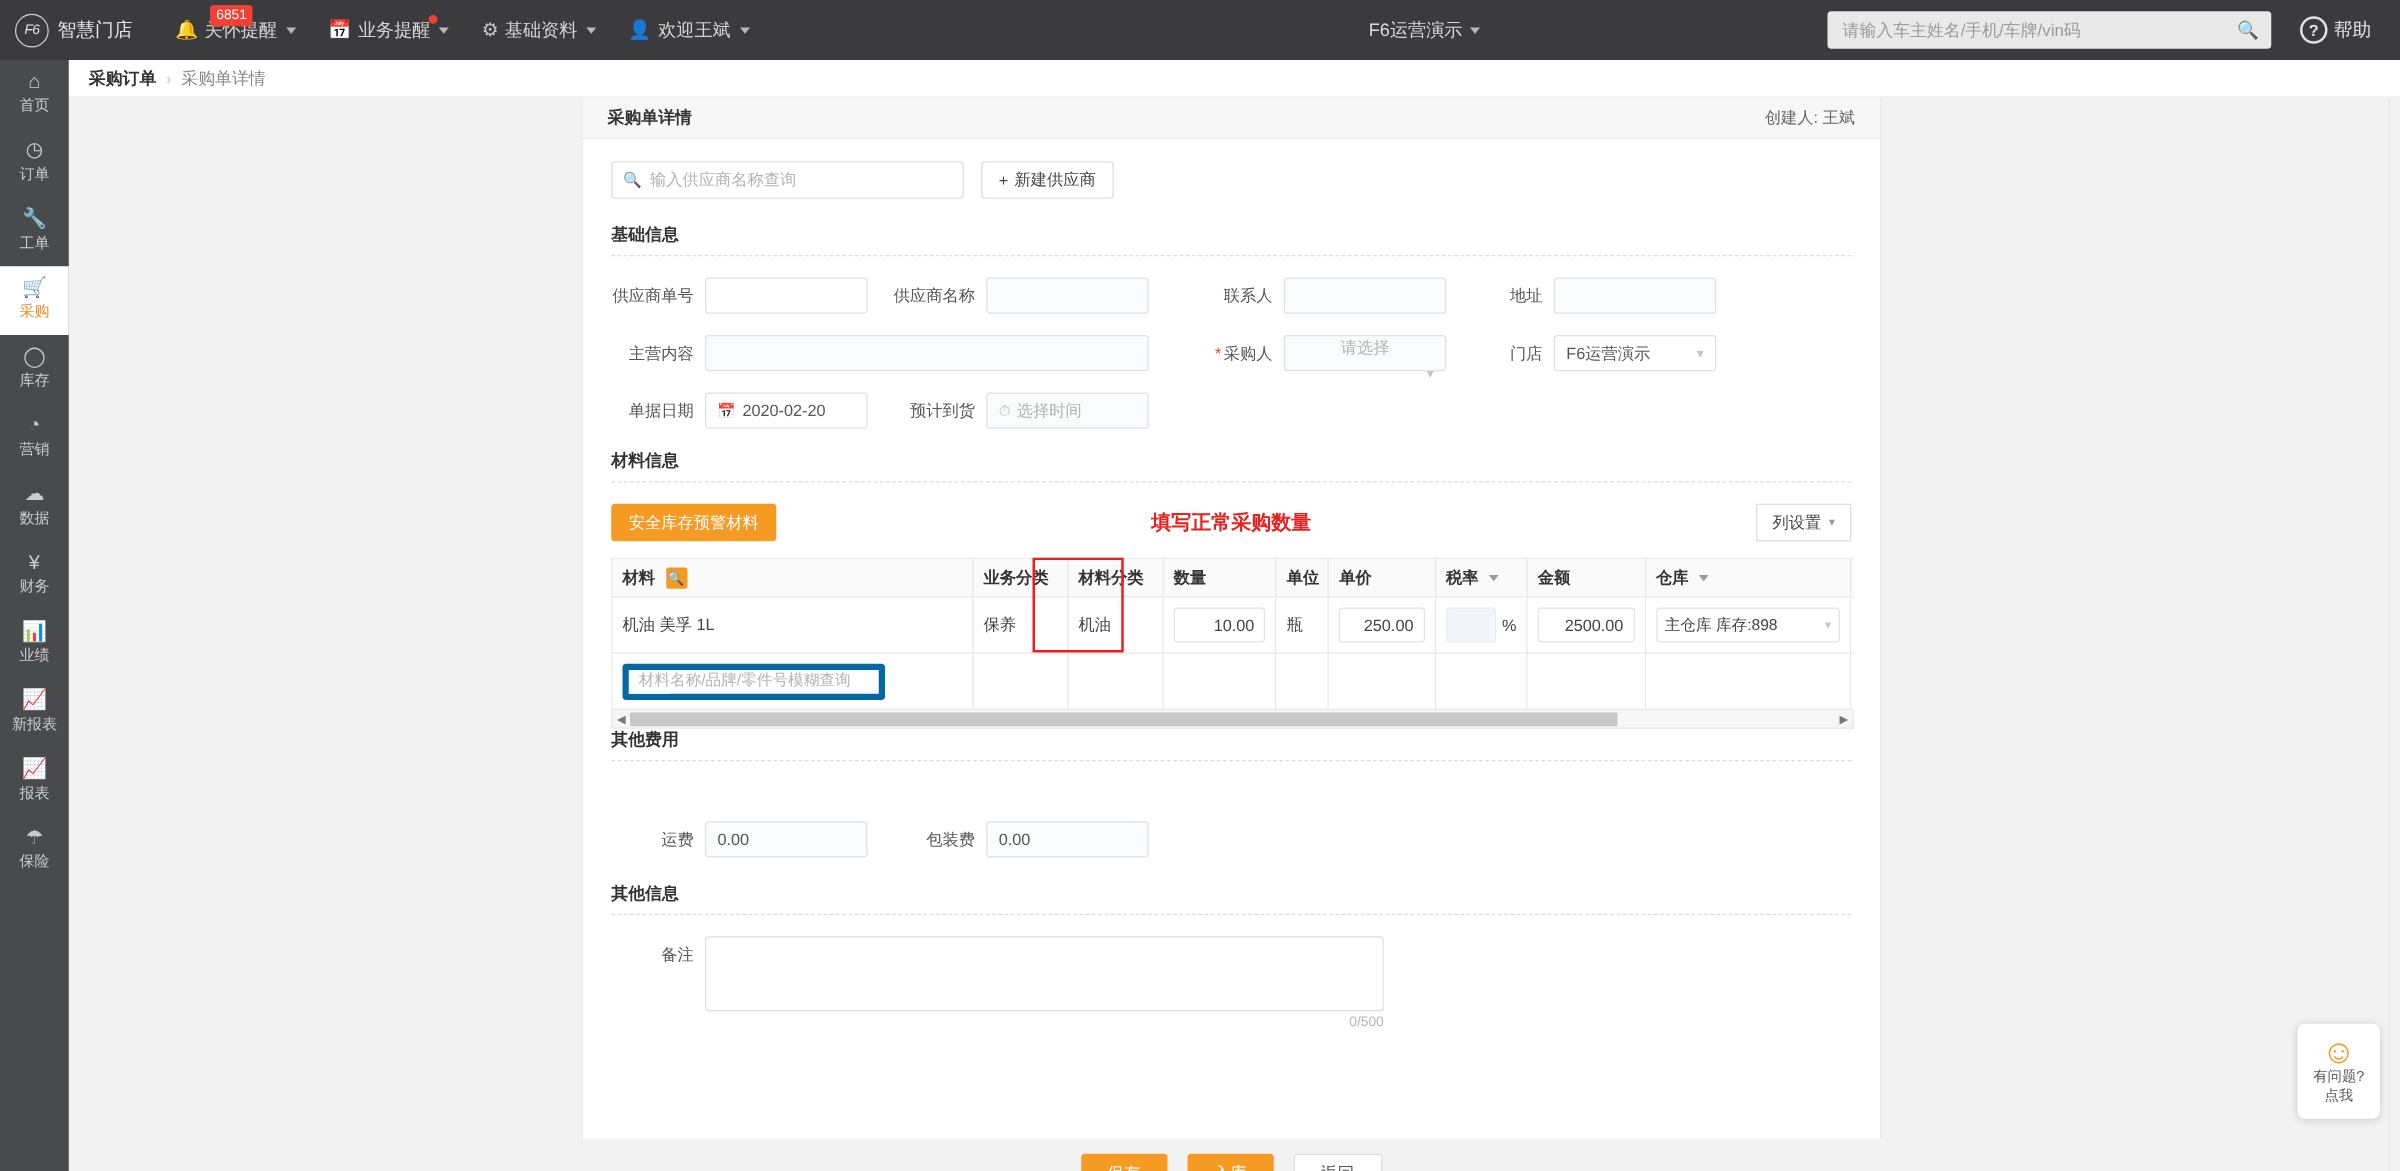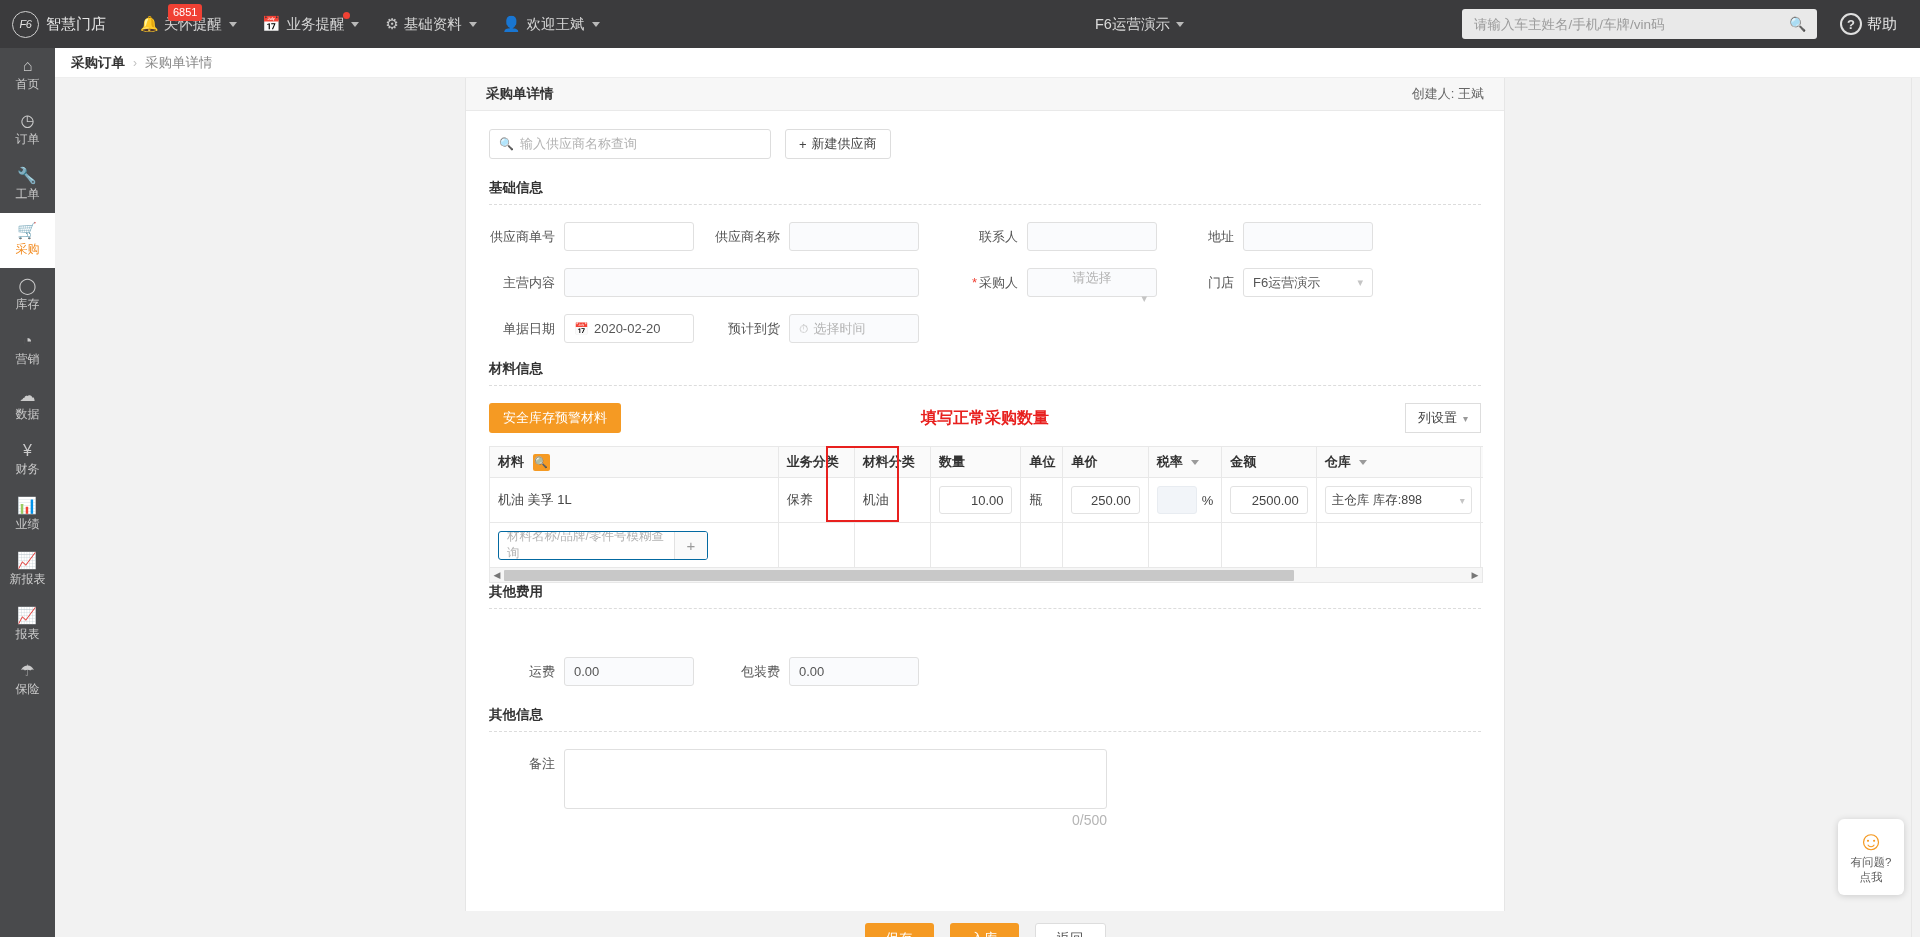--- a/index.html
+++ b/index.html
@@ -258,21 +258,21 @@
   }
   .cell-sel .dropcaret { margin-left: auto; color: #c4c4c4; font-size: 10px; }
   .tax-wrap { display: flex; align-items: center; gap: 5px; }
   .tax-box {
     width: 42px; height: 28px; background: #f2f5f9;
     border: 1px solid #e8ecf1; border-radius: 3px;
   }
   .addmat {
     display: flex; align-items: stretch;
     width: 210px; height: 29px;
-    border: 1px solid #0369a1; border-radius: 3px; overflow: hidden;
+    border: 5px solid #0369a1; border-radius: 3px; overflow: hidden; flex-direction: column;
   }
   .addmat .txt {
     flex: 1; display: flex; align-items: center;
     padding: 0 8px; font-size: 12.5px; color: #b3b3b3;
   }
   .addmat .plus {
     width: 33px; display: flex; align-items: center; justify-content: center;
     border-left: 1px solid #e2e2e2; background: #fafafa;
     color: #999; font-size: 15px; cursor: pointer;
   }
@@ -300,21 +300,21 @@
     border: 1px solid #e8e8e8; height: 30px;
     padding: 0 8px; font-size: 13px; color: #444;
     background: #fafafa;
   }
 
   
   .ta {
     width: 543px; height: 60px;
     border: 1px solid #e0e0e0; border-radius: 3px; background: #fff;
   }
-  .ta-count { font-size: 14px; color: #b5b5b5; text-align: right; width: 543px; margin-top: 3px; }
+  .ta-count { font-size: 11px; color: #b5b5b5; text-align: right; width: 543px; margin-top: 3px; }
 
   
   .footer-btns {
     position: absolute; left: 410px; top: 833px;
     width: 1040px; height: 60px;
     display: flex; align-items: flex-start; justify-content: center;
     gap: 16px; padding-top: 12px;
   }
   .fbtn {
     height: 31px; padding: 0 21px; border-radius: 3px; border: 0;

